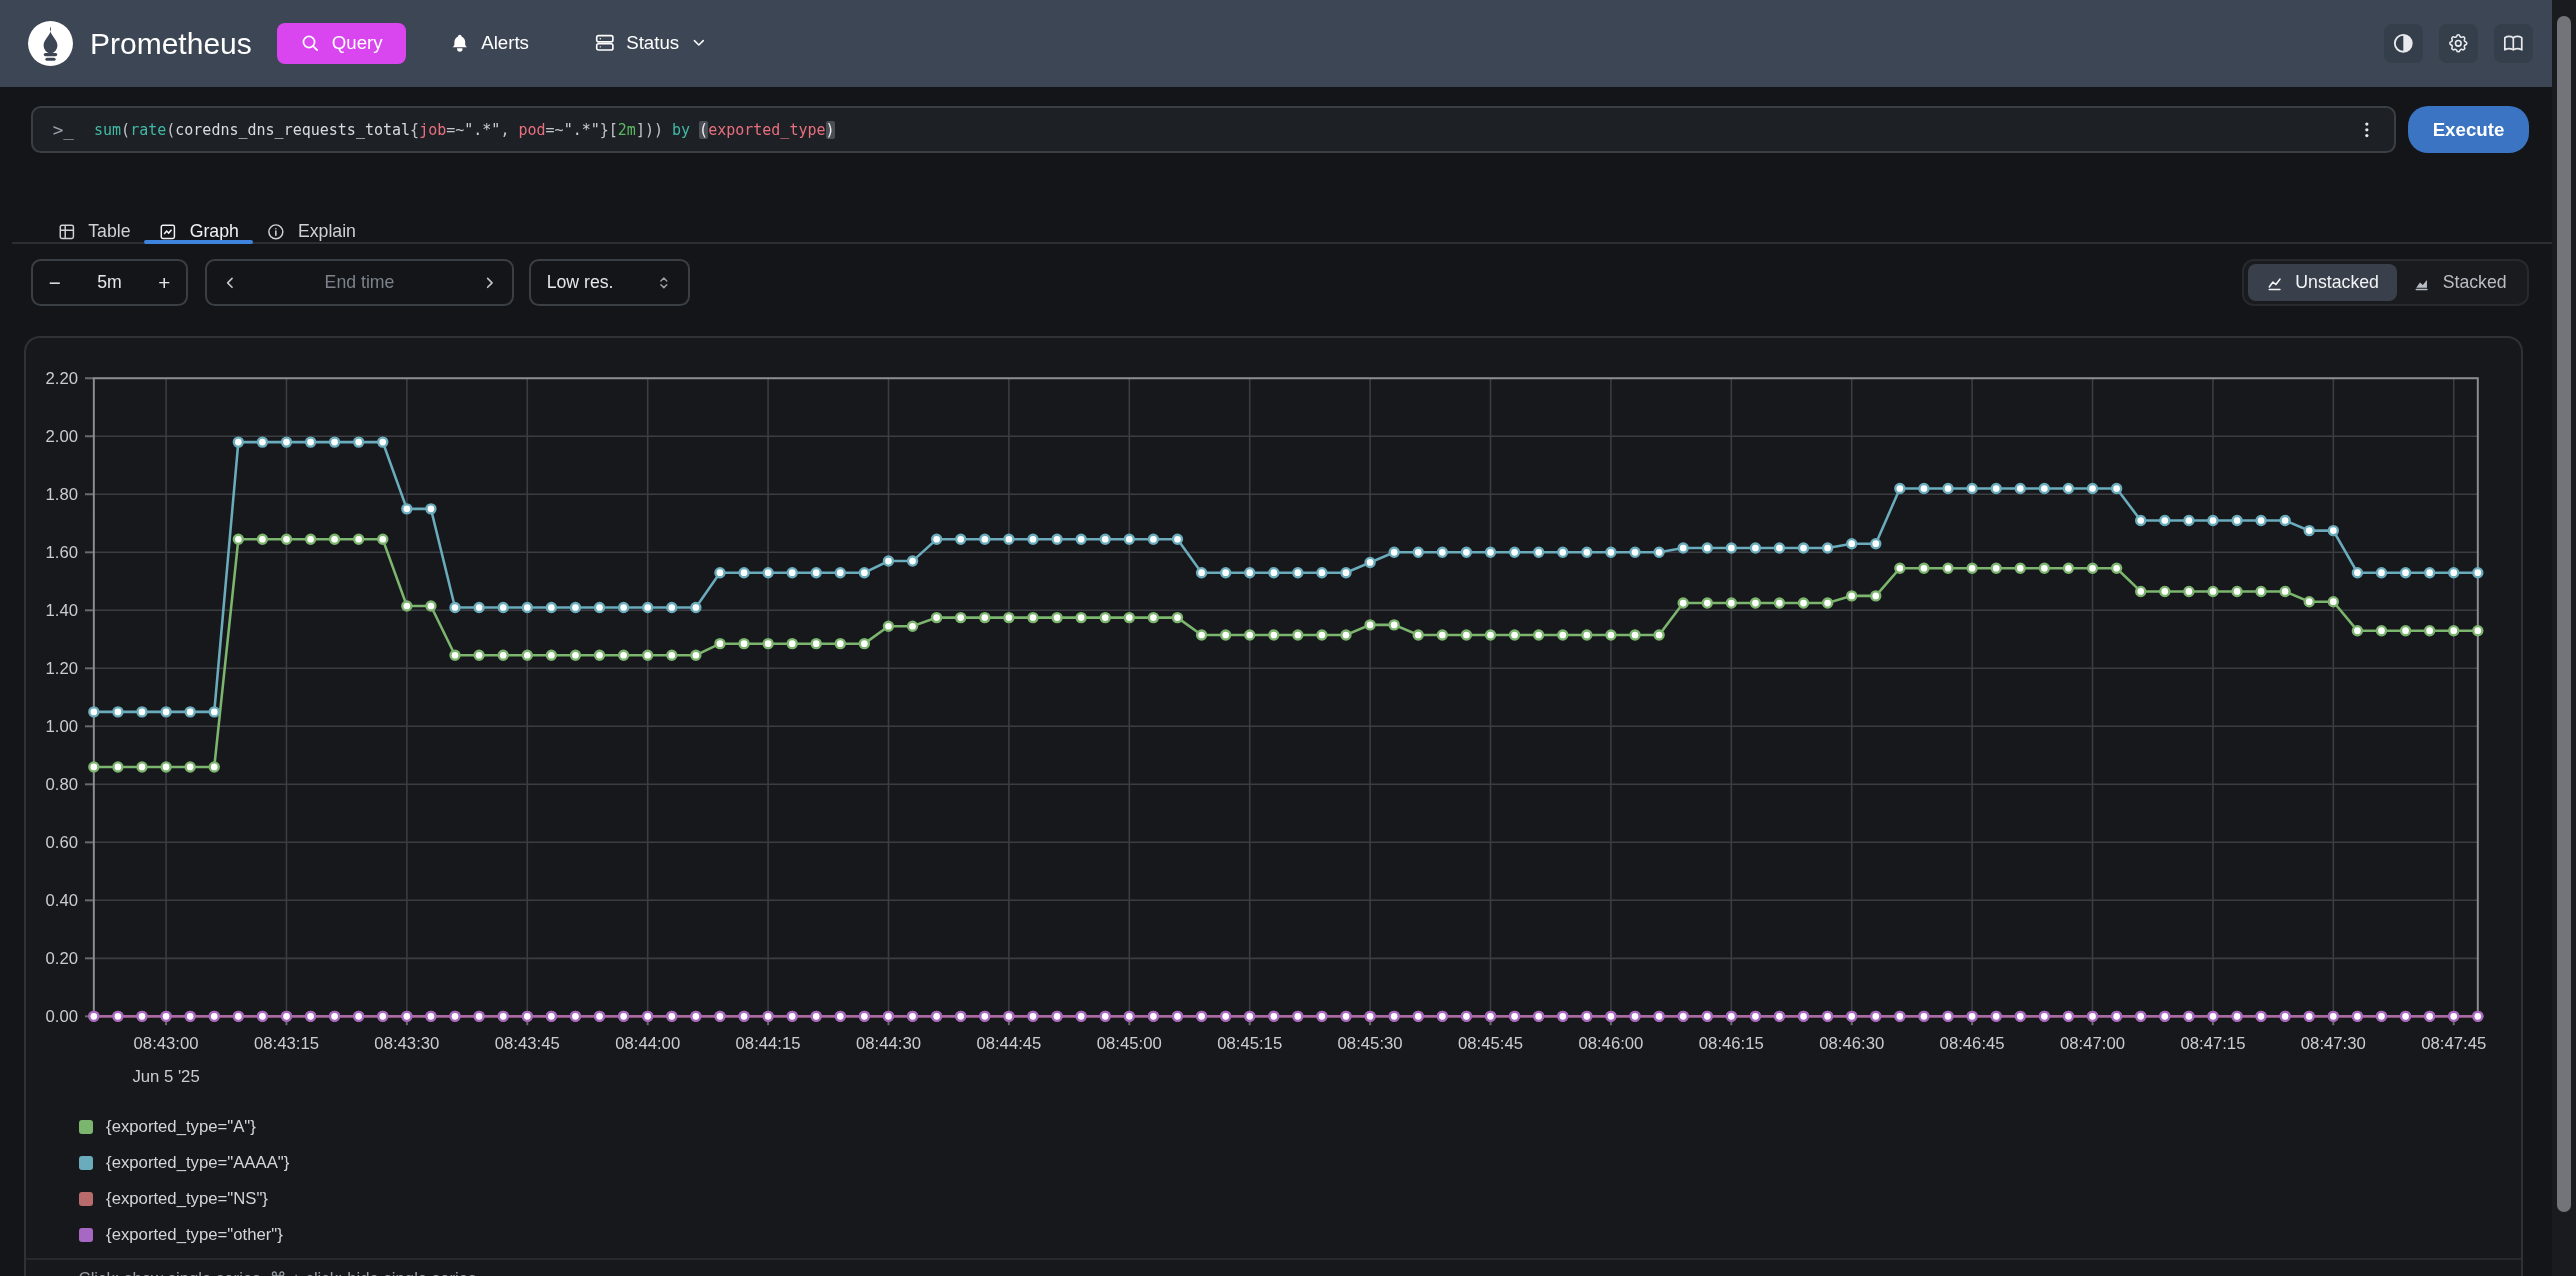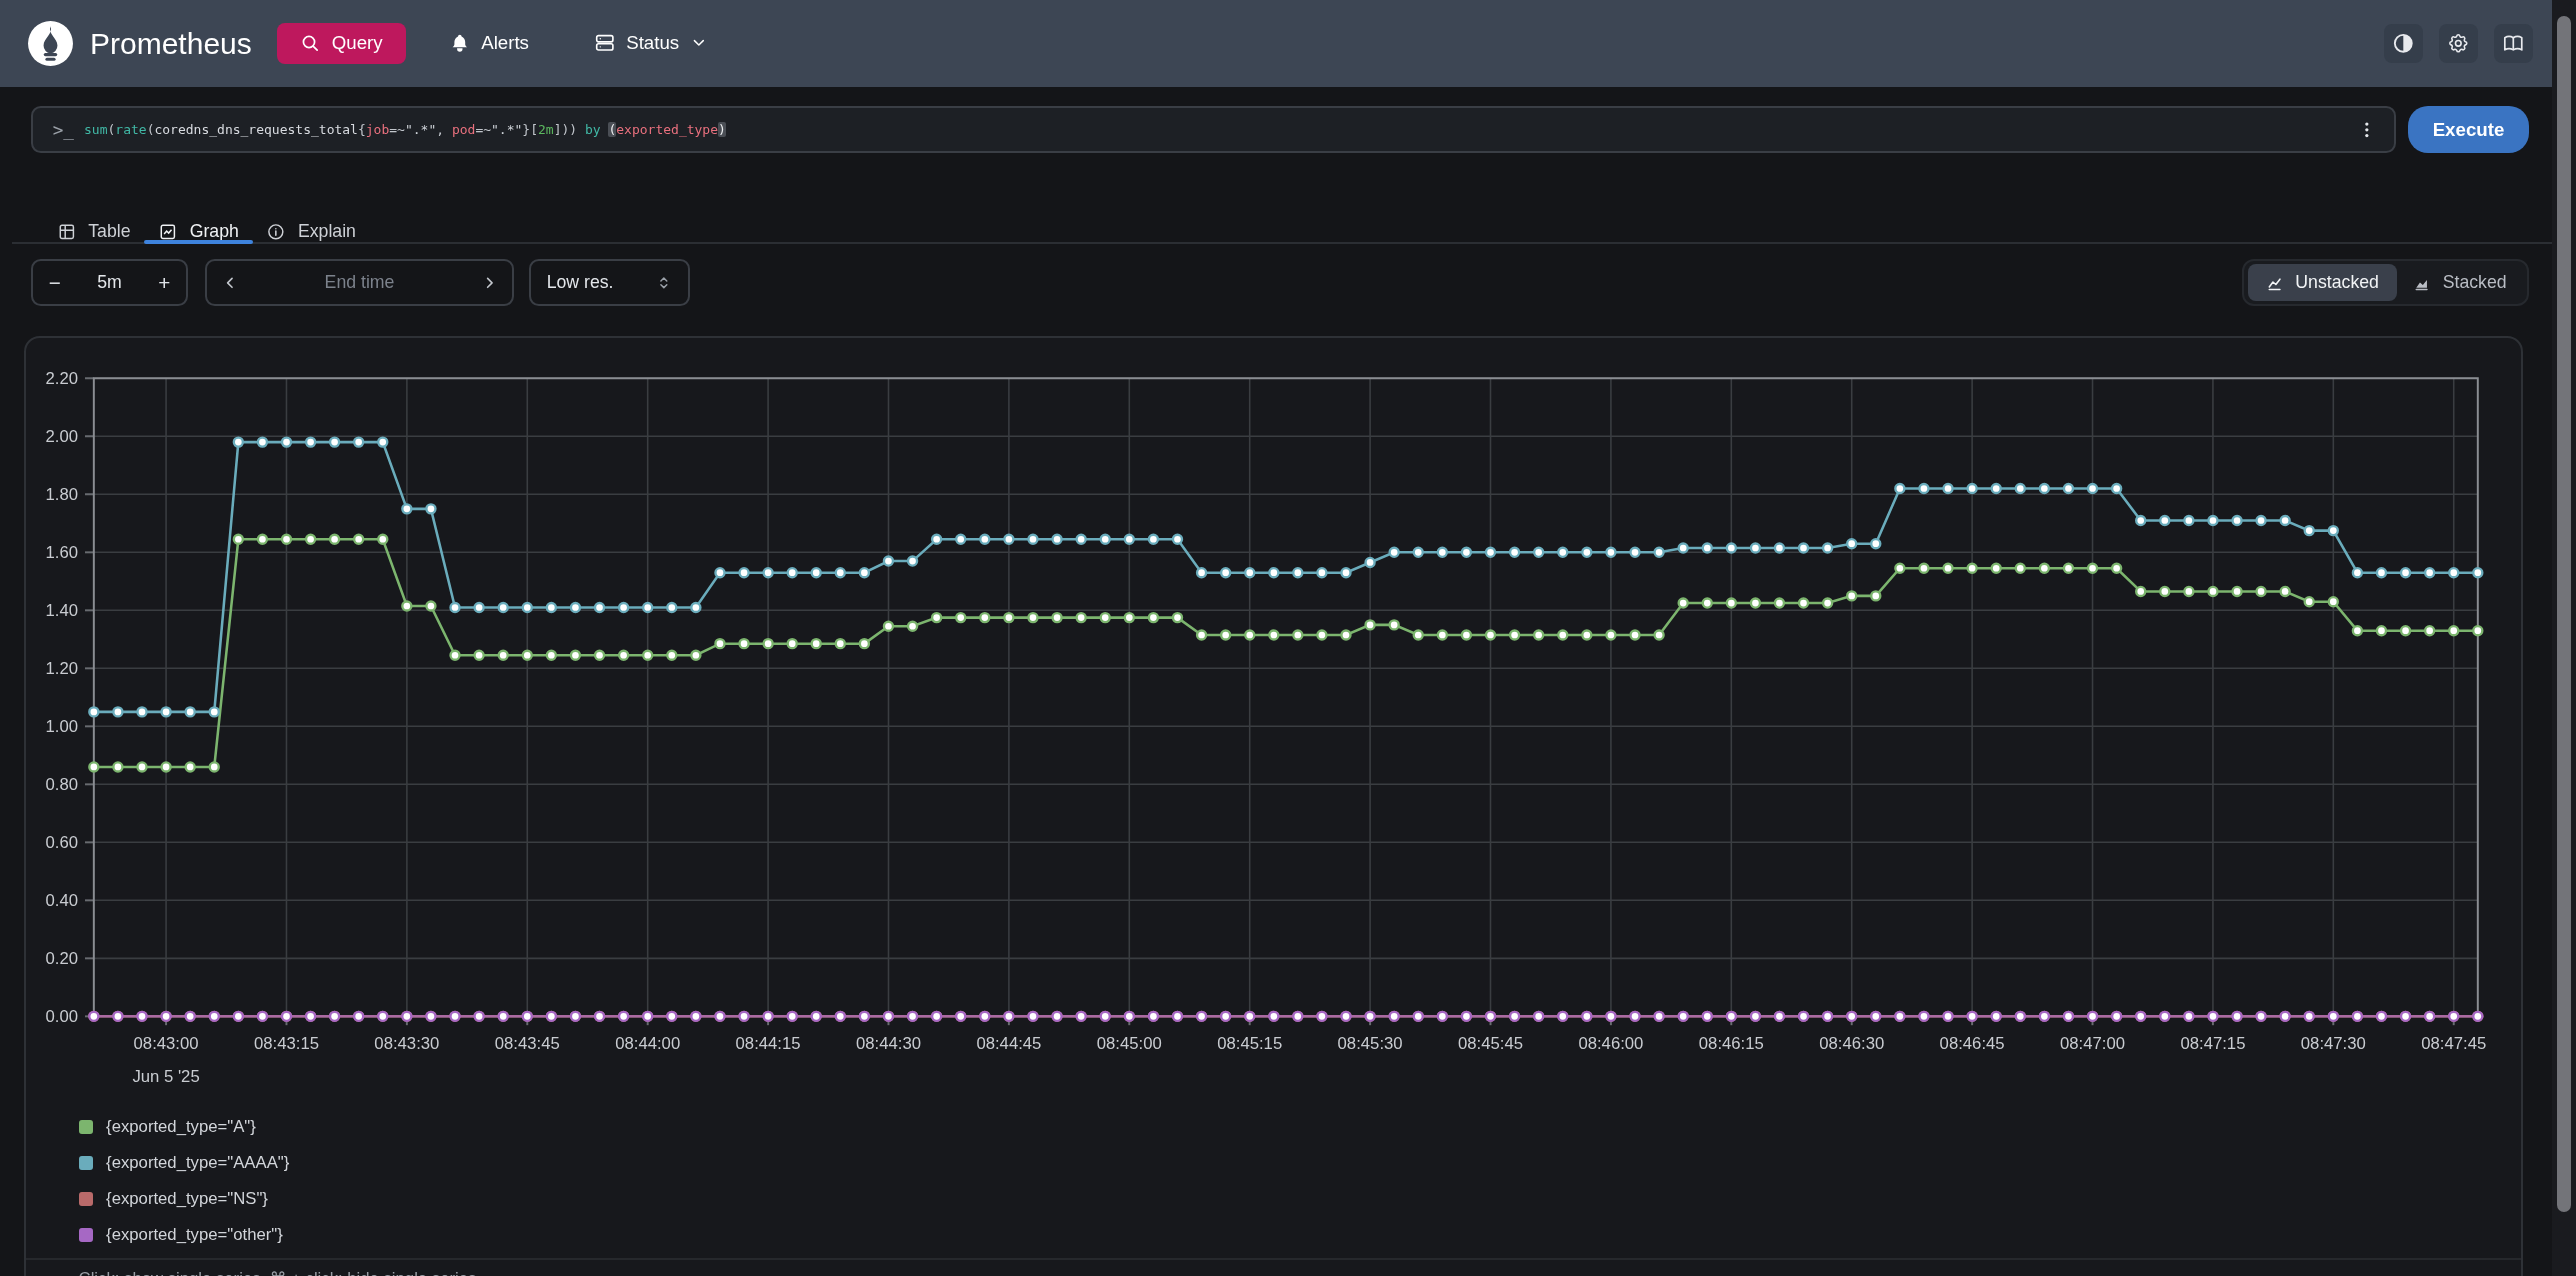--- a/index.html
+++ b/index.html
@@ -2,31 +2,31 @@
 <html><head>
 <meta charset="utf-8">
 <style>
   * { margin:0; padding:0; box-sizing:border-box; }
   html,body { width:2576px; height:1276px; overflow:hidden; background:#141518; font-family:"Liberation Sans", sans-serif; }
   
   .navbar { position:absolute; left:0; top:0; width:2576px; height:87px; background:#3d4654; }
   .logo { position:absolute; left:25.6px; top:18.7px; width:49px; height:49px; }
   .brand { position:absolute; left:90px; top:0; height:87px; display:flex; align-items:center; color:#fff; font-size:30px; font-weight:500; }
   .nav-btn { position:absolute; top:22.6px; height:41px; display:flex; align-items:center; gap:10.8px; color:#fff; font-size:18.7px; font-weight:500; border-radius:7.9px; }
-  .nav-query { left:277px; width:129px; background:#be185d; justify-content:center; }
+  .nav-query { left:277px; width:129px; background:#d946ef; justify-content:center; }
   .nav-alerts { left:437px; padding:0 11.8px; }
   .nav-status { left:582px; padding:0 11.8px; }
   .icon-btn { position:absolute; top:23.6px; width:39px; height:39px; background:#353e4b; border-radius:7.9px; display:flex; align-items:center; justify-content:center; color:#e8eaee; }
   
   .sb-track { position:absolute; right:0; top:0; width:23.6px; height:1276px; background:#1a1b1f; }
   .sb-thumb { position:absolute; right:4.9px; top:15.7px; width:13.8px; height:1196px; background:#737479; border-radius:6.9px; }
   
   .q-input { position:absolute; left:31px; top:106px; width:2365px; height:47px; background:#1d2025; border:2px solid #3a3e45; border-radius:9.8px; display:flex; align-items:center; }
   .q-prompt { color:#9aa0a8; font-family:"DejaVu Sans Mono", monospace; font-size:17.7px; margin-left:19.7px; }
-  .q-expr { font-family:"DejaVu Sans Mono", monospace; font-size:13px; white-space:pre; margin-left:10px; }
+  .q-expr { font-family:"DejaVu Sans Mono", monospace; font-size:15px; white-space:pre; margin-left:20px; }
   .q-fn,.q-kw { color:#41b8a6; }
   .q-p,.q-op { color:#c2c6cc; }
   .q-m { color:#d8dbe0; }
   .q-str { color:#ced2d8; }
   .q-lbl { color:#e9707e; }
   .q-dur { color:#5cb85f; }
   .q-phl { color:#eceef0; background:#4a4e55; border-radius:2px; }
   .q-kebab { position:absolute; right:17.7px; top:0; height:43px; display:flex; align-items:center; color:#e4e7eb; }
   .exec-btn { position:absolute; left:2408px; top:106px; width:121px; height:47px; background:#3a74c2; border-radius:20px; color:#fff; font-size:18.7px; font-weight:600; display:flex; align-items:center; justify-content:center; border:none; }
   

